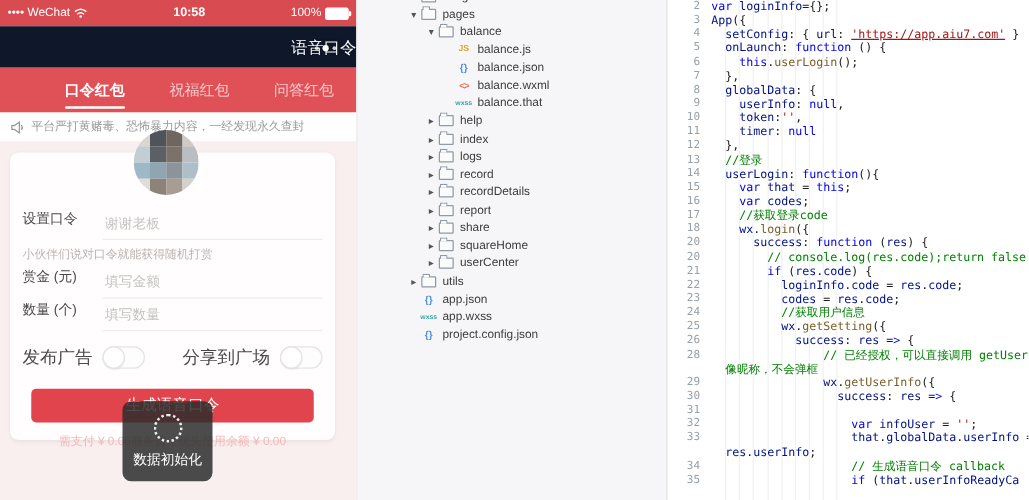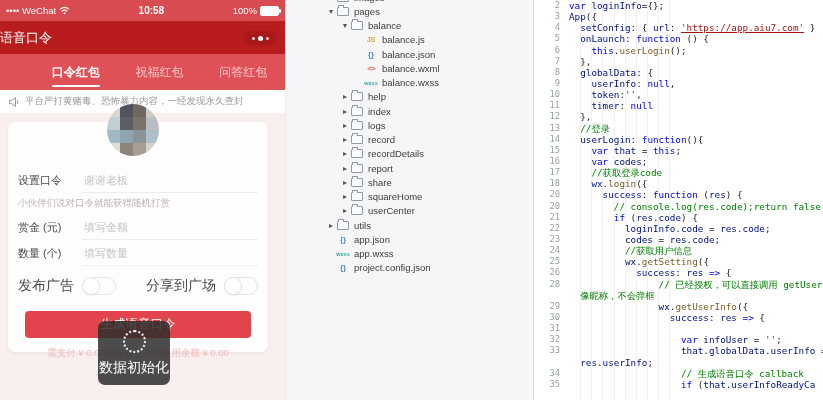--- a/index.html
+++ b/index.html
@@ -12,57 +12,57 @@
 
   
   .phone{width:285px;height:400px;position:relative;background:#f8efee;flex:none;overflow:hidden;}
   .statusbar{height:21px;background:#d84b51;color:#fff;display:flex;align-items:center;
     font-size:9.5px;padding:0 6px;justify-content:space-between;}
   .sb-left,.sb-right{display:flex;align-items:center;gap:3px;}
   .sb-time{font-weight:bold;font-size:10px;}
   .wifi{width:11px;height:9px;}
   .battery{width:17px;height:8px;border:1px solid #fff;border-radius:2px;position:relative;background:#fff;}
   .battery:after{content:"";position:absolute;right:-3px;top:2px;width:2px;height:4px;background:#fff;border-radius:0 1px 1px 0;}
-  .navbar{height:33px;background:#b91c1c;position:relative;display:flex;align-items:center;justify-content:flex-start;}
+  .navbar{height:33px;background:#0f172a;position:relative;display:flex;align-items:center;justify-content:flex-end;}
   .nav-title{color:#fff;font-size:13px;}
   .capsule{position:absolute;right:8px;top:10px;width:34px;height:14px;border-radius:8px;
     background:rgba(0,0,0,0.08);display:flex;align-items:center;justify-content:center;gap:3px;}
   .capsule .dot{width:3px;height:3px;border-radius:50%;background:rgba(255,255,255,0.8);}
   .capsule .dot.big{width:5px;height:5px;background:#fff;}
   .tabbar{height:36px;background:#e05157;display:flex;}
   .tab{flex:1;display:flex;align-items:center;justify-content:center;position:relative;
     font-size:12px;color:#f3c9cb;cursor:pointer;}
   .tab.active{color:#fff;font-weight:bold;margin-left:34px;}
   .tab.active:after{content:"";position:absolute;bottom:3px;left:50%;margin-left:-24px;width:48px;height:2.5px;background:#fff;border-radius:2px;}
   .notice{height:23px;background:#fff;display:flex;align-items:center;padding:0 8px;gap:5px;}
   .notice-text{font-size:9.5px;color:#9a9a9a;white-space:nowrap;overflow:hidden;}
   .pbody{position:relative;height:244px;}
   .avatar{position:absolute;left:107px;top:-9px;width:52px;height:52px;border-radius:50%;overflow:hidden;z-index:3;}
   .card{position:absolute;left:8px;right:17px;top:9px;bottom:5px;background:#fffdfd;border-radius:7px;
     box-shadow:0 1px 3px rgba(180,150,150,0.15);padding:45px 10px 10px 10px;box-sizing:border-box;}
-  .frow{display:flex;align-items:center;height:26px;}
+  .frow{display:flex;align-items:flex-start;height:26px;}
   .flabel{width:64px;font-size:11px;color:#4a4a4a;flex:none;}
   .finput{flex:1;border:none;outline:none;background:transparent;border-bottom:1px solid #efecec;
     font-size:11px;height:22px;color:#333;font-family:"Liberation Sans",sans-serif;}
   .finput::placeholder{color:#c6c2c2;}
   .hint{font-size:9.5px;color:#bcb2b1;margin:4px 0 4px 0;}
   .togglerow{display:flex;align-items:center;margin-top:10px;height:20px;}
   .tlabel{font-size:14px;color:#4a4a4a;}
   .switch{width:34px;height:18px;border:1.5px solid #e6e3e3;border-radius:10px;background:#fdfdfd;
     position:relative;margin-left:8px;cursor:pointer;box-sizing:border-box;}
   .switch .knob{position:absolute;left:-1px;top:-1.5px;width:18px;height:18px;border-radius:50%;
     background:#fff;border:1.5px solid #e6e3e3;box-sizing:border-box;box-shadow:0 1px 1px rgba(0,0,0,0.06);}
   .tspacer{flex:1;}
   .genbtn{display:block;width:calc(100% - 14px);margin:15px auto 0 auto;height:27px;background:#e2444e;
     color:#fff;font-size:12.5px;border:none;border-radius:4px;cursor:pointer;font-family:"Liberation Sans",sans-serif;}
   .feenote{text-align:center;font-size:9.5px;color:#f0b9bb;margin-top:9px;}
   .toast{position:absolute;left:98px;top:208px;width:72px;height:64px;background:rgba(45,45,45,0.85);
     border-radius:7px;z-index:5;display:flex;flex-direction:column;align-items:center;justify-content:center;gap:6px;}
   .spinner{width:19px;height:19px;border:2px dotted #fff;border-radius:50%;opacity:0.9;}
-  .toast-text{color:#fff;font-size:14px;}
+  .toast-text{color:#fff;font-size:11px;}
 
   
   .tree{width:248px;height:400px;background:#f6f6f8;border-left:1px solid #eceaea;flex:none;
     overflow:hidden;padding-top:0;box-sizing:border-box;}
   .tree-list{margin-top:-10px;}
   .trow{height:14.25px;display:flex;align-items:center;font-size:9.5px;color:#3c3c3c;cursor:pointer;white-space:nowrap;}
   .trow.selected{background:#e7e7ec;}
   .arrow{width:10px;text-align:center;font-size:8px;color:#555;flex:none;}
   .ficon{width:14px;flex:none;display:inline-flex;align-items:center;justify-content:center;}
   .folder-glyph{width:10px;height:7px;border:1px solid #8f9aa6;border-radius:1px;position:relative;background:#fbfbfc;}
@@ -228,21 +228,21 @@
           <span class="tname">balance.json</span>
         </div>
         <div class="trow" style="padding-left: 68px;">
           <span class="arrow"></span>
           <span class="ficon glyph-wxml">&lt;&gt;</span>
           <span class="tname">balance.wxml</span>
         </div>
         <div class="trow" style="padding-left: 68px;">
           <span class="arrow"></span>
           <span class="ficon glyph-wxss">wxss</span>
-          <span class="tname">balance.wxss</span>
+          <span class="tname">balance.that</span>
         </div>
         <div class="trow" style="padding-left: 54px;">
           <span class="arrow">▸</span>
           <span class="ficon">
             <span class="folder-glyph"></span>
           </span>
           <span class="tname">help</span>
         </div>
         <div class="trow" style="padding-left: 54px;">
           <span class="arrow">▸</span>

